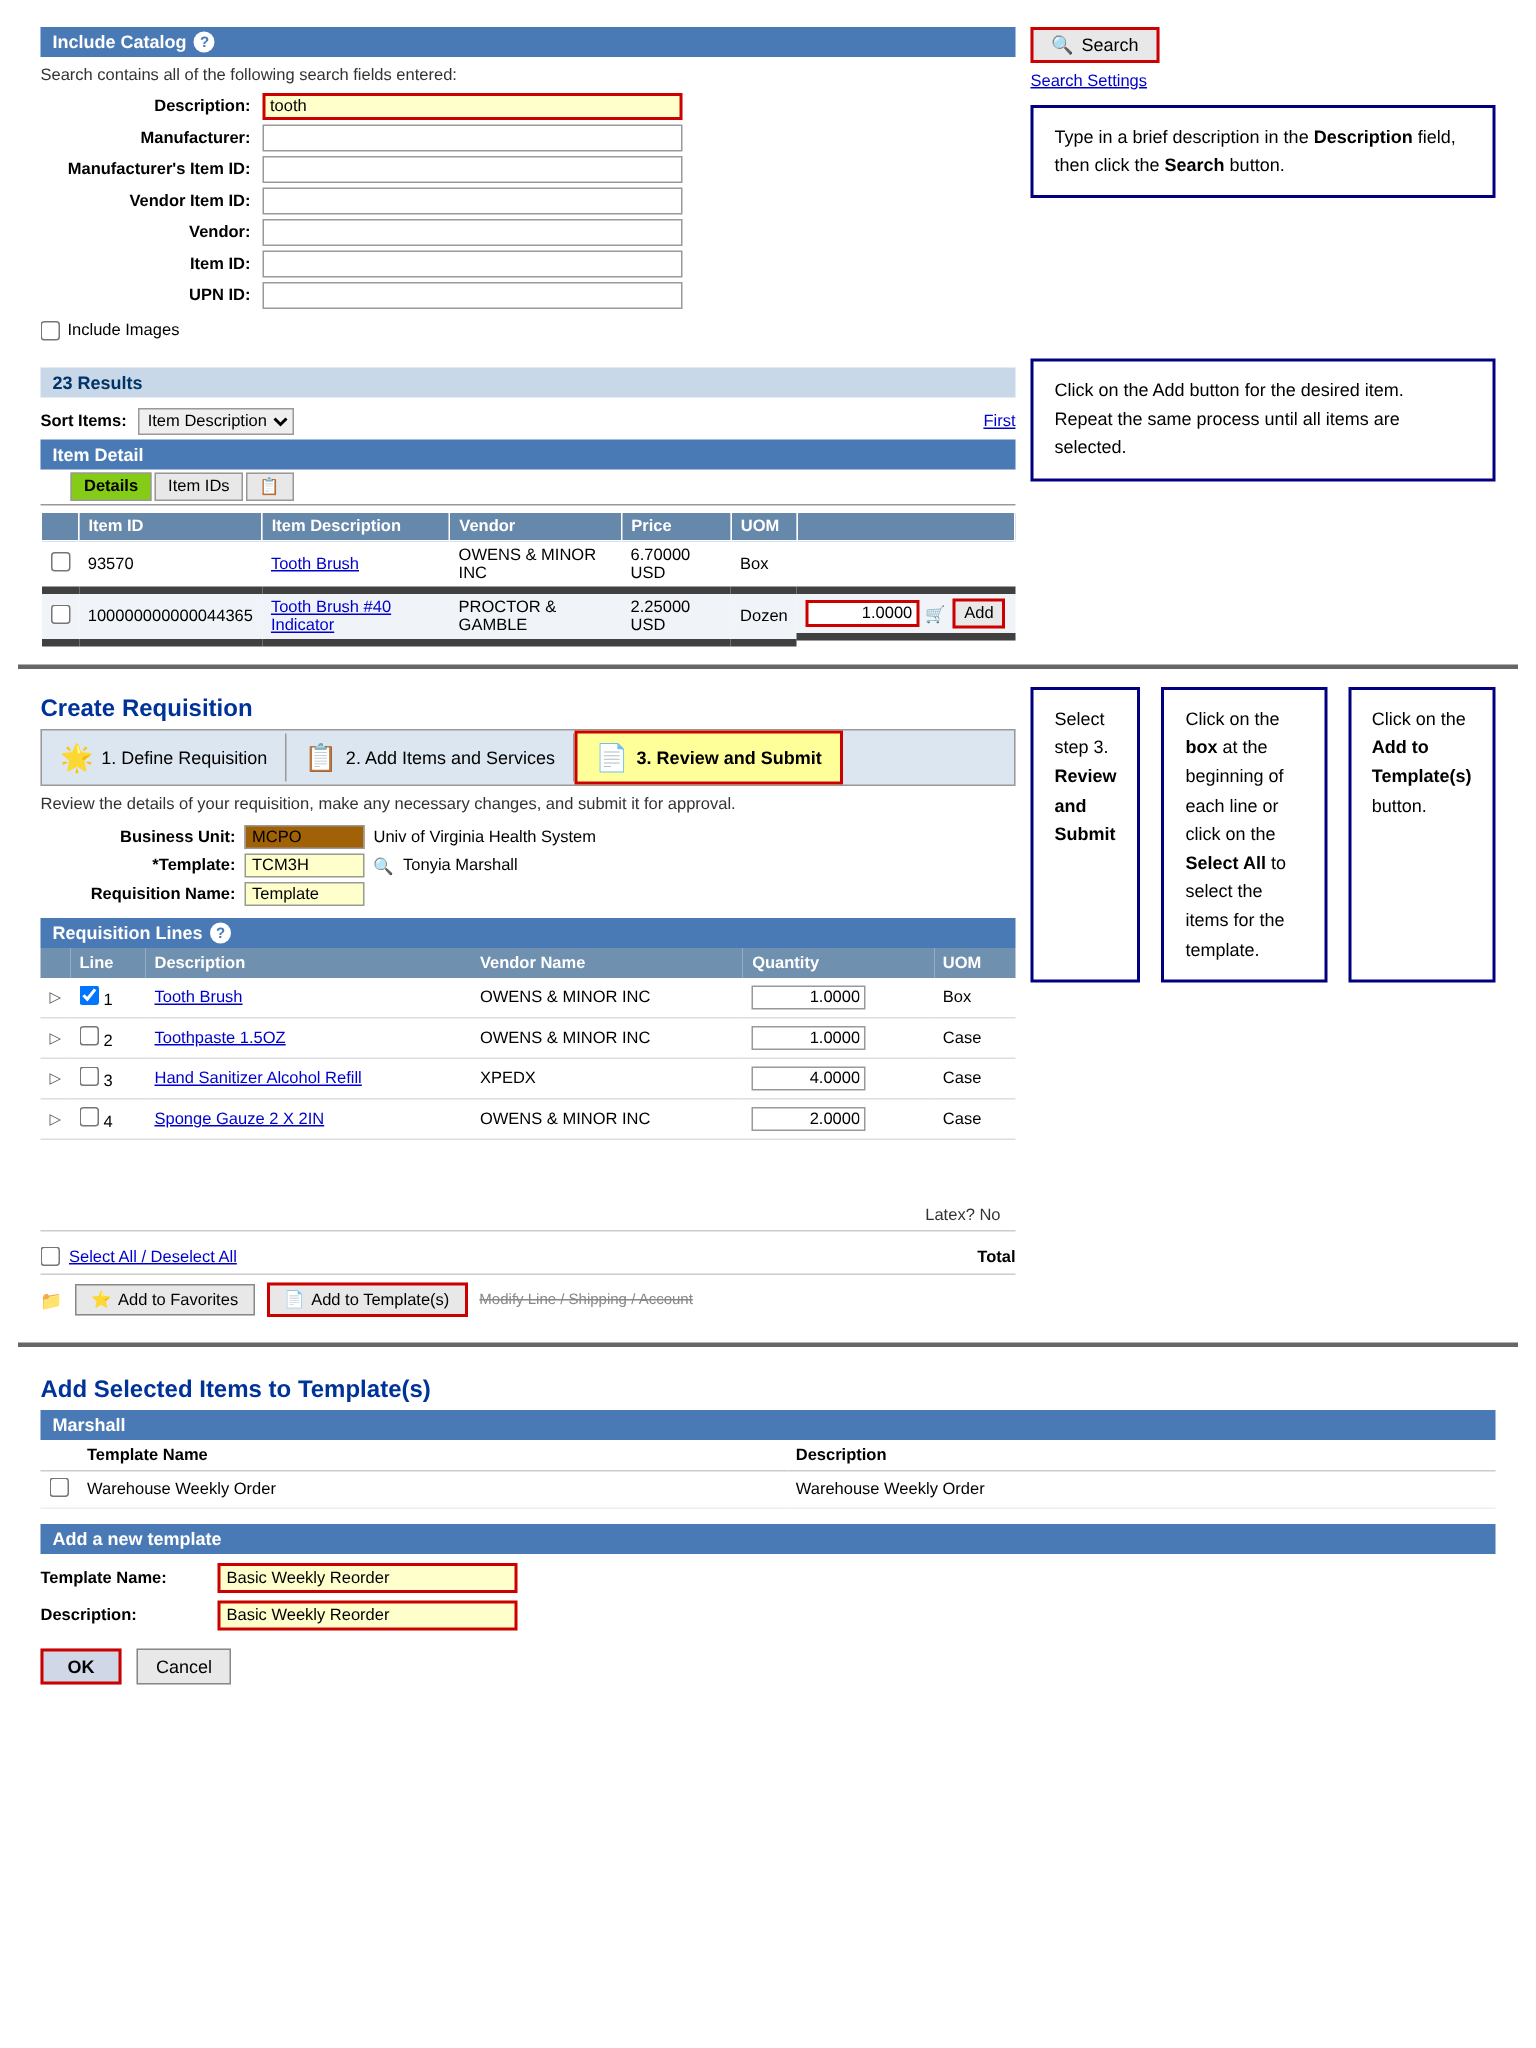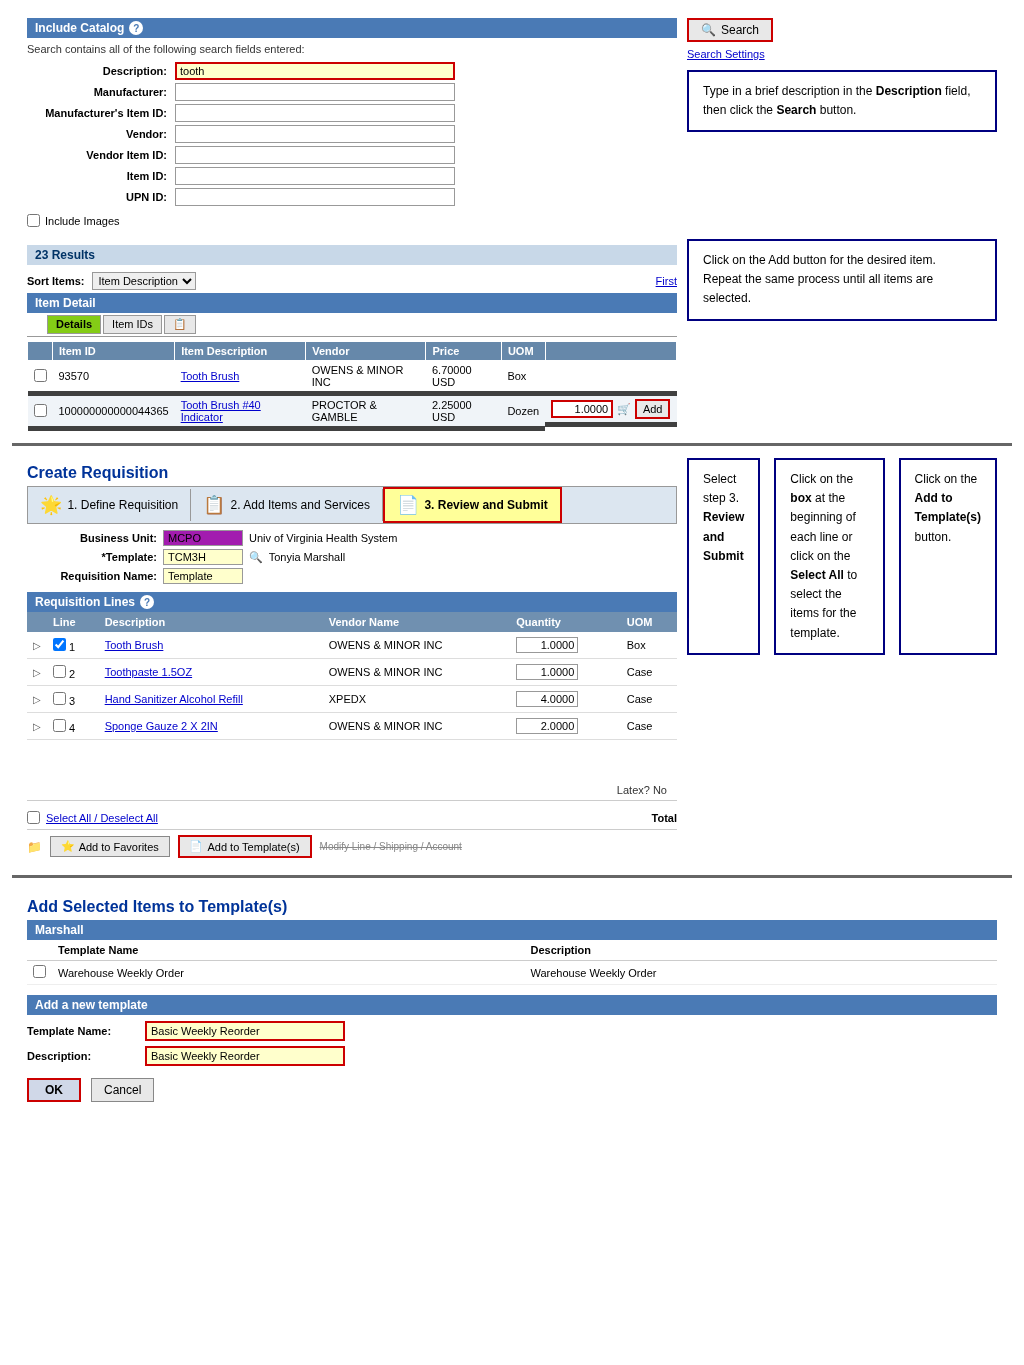--- a/index.html
+++ b/index.html
@@ -44,21 +44,21 @@
       border: 2px solid #c00;
       padding: 3px 12px;
       font-size: 12px;
       cursor: pointer;
       display: flex;
       align-items: center;
       gap: 5px;
     }
     .search-settings-link { color: #0000cc; text-decoration: underline; font-size: 11px; cursor: pointer; margin-top: 2px; }
 
-    .include-images { display: flex; align-items: center; gap: 5px; padding: 4px 0; font-size: 11px; }
+    .include-images { display: flex; gap: 5px; padding: 4px 0; font-size: 11px; }
 
     
     .results-header {
       background: #c8d8e8;
       padding: 3px 8px;
       font-weight: bold;
       font-size: 12px;
       color: #003366;
       margin: 6px 0 4px;
     }
@@ -96,21 +96,21 @@
     table.results-table td { padding: 3px 6px; border-bottom: 5px solid #404040; vertical-align: middle; }
     table.results-table tr:nth-child(even) td { background: #f0f4f8; }
     .item-link { color: #0000cc; text-decoration: underline; cursor: pointer; }
     .add-btn {
       background: #e8e8e8;
       border: 1px solid #888;
       padding: 2px 6px;
       font-size: 11px;
       cursor: pointer;
     }
-    .qty-input { border: 1px solid #999; width: 62px; text-align: right; padding: 1px 3px; font-size: 11px; }
+    .qty-input { border: 1px solid #999; width: 76px; text-align: right; padding: 1px 3px; font-size: 11px; }
 
     
     .section-divider { border-top: 3px solid #666; margin: 12px 0; }
 
     
     .create-req-title { color: #003399; font-size: 16px; font-weight: bold; padding: 6px 0 4px; }
     .steps-bar { display: flex; align-items: center; gap: 0; background: #dce6f0; border: 1px solid #999; margin-bottom: 6px; }
     .step-item {
       display: flex;
       align-items: center;
@@ -264,25 +264,25 @@
           </div>
           <div class="form-row">
             <span class="form-label">Manufacturer:</span>
             <input class="form-input-empty" style="width: 280px;">
           </div>
           <div class="form-row">
             <span class="form-label">Manufacturer's Item ID:</span>
             <input class="form-input-empty" style="width: 280px;">
           </div>
           <div class="form-row">
+            <span class="form-label">Vendor Item ID:</span>
+            <input class="form-input-empty" style="width: 280px;">
+          </div>
+          <div class="form-row">
             <span class="form-label">Vendor:</span>
-            <input class="form-input-empty" style="width: 280px;">
-          </div>
-          <div class="form-row">
-            <span class="form-label">Vendor Item ID:</span>
             <input class="form-input-empty" style="width: 280px;">
           </div>
           <div class="form-row">
             <span class="form-label">Item ID:</span>
             <input class="form-input-empty" style="width: 280px;">
           </div>
           <div class="form-row">
             <span class="form-label">UPN ID:</span>
             <input class="form-input-empty" style="width: 280px;">
           </div>
@@ -395,25 +395,26 @@
           <div class="step-item">
             <span class="step-img">📋</span>
             <span>2. Add Items and Services</span>
           </div>
           <div class="step-item active red-border">
             <span class="step-img">📄</span>
             <span>3. Review and Submit</span>
           </div>
         </div>
 
+        <div class="req-intro">Review the details of your requisition, make any necessary changes, and submit it for approval.</div>
 
         <div class="req-form">
           <div class="req-form-row">
             <span class="req-form-label">Business Unit:</span>
-            <span class="req-form-input" style="border:1px solid #999; background:#a21caf; padding:1px 4px; display:inline-block;">MCPO</span>
+            <span class="req-form-input" style="border:1px solid #999; background:#a16207; padding:1px 4px; display:inline-block;">MCPO</span>
             <span class="req-form-value">Univ of Virginia Health System</span>
           </div>
           <div class="req-form-row">
             <span class="req-form-label">*Template:</span>
             <span class="req-form-input" style="border:1px solid #999; background:#ffffcc; padding:1px 4px; display:inline-block;">TCM3H</span>
             <span class="req-form-value">🔍</span>
             <span class="req-form-value">Tonyia Marshall</span>
           </div>
           <div class="req-form-row">
             <span class="req-form-label">Requisition Name:</span>

